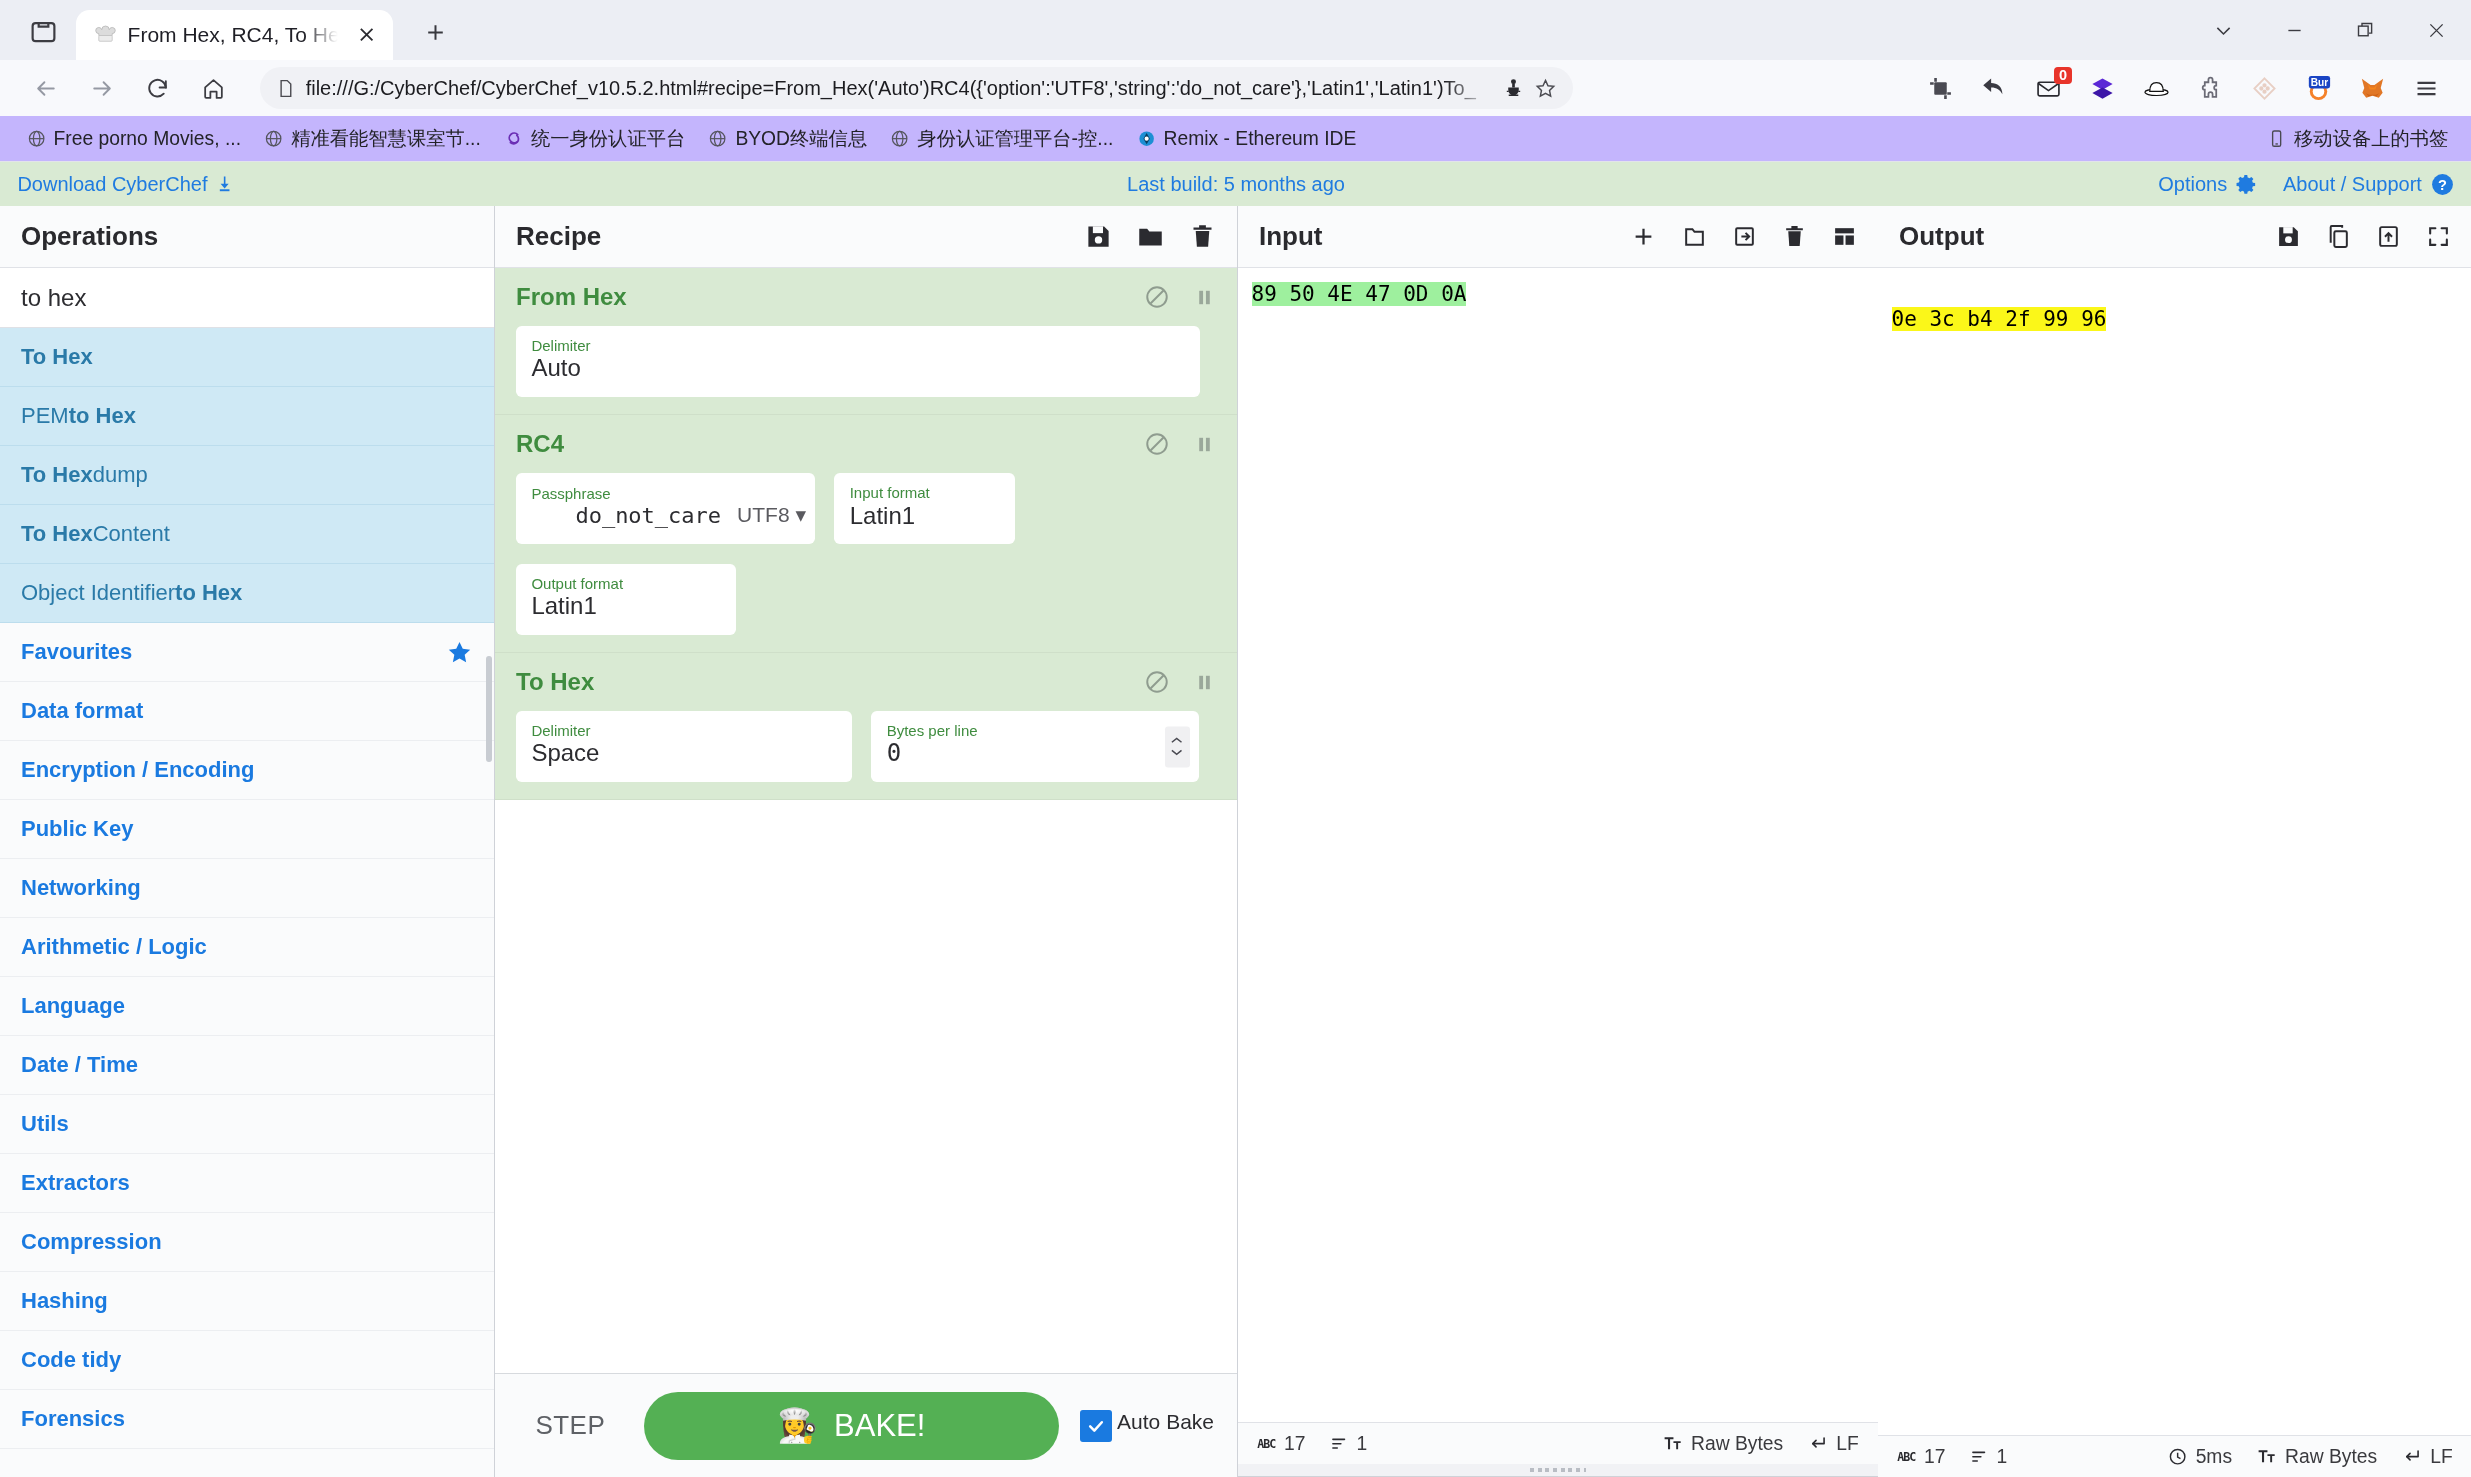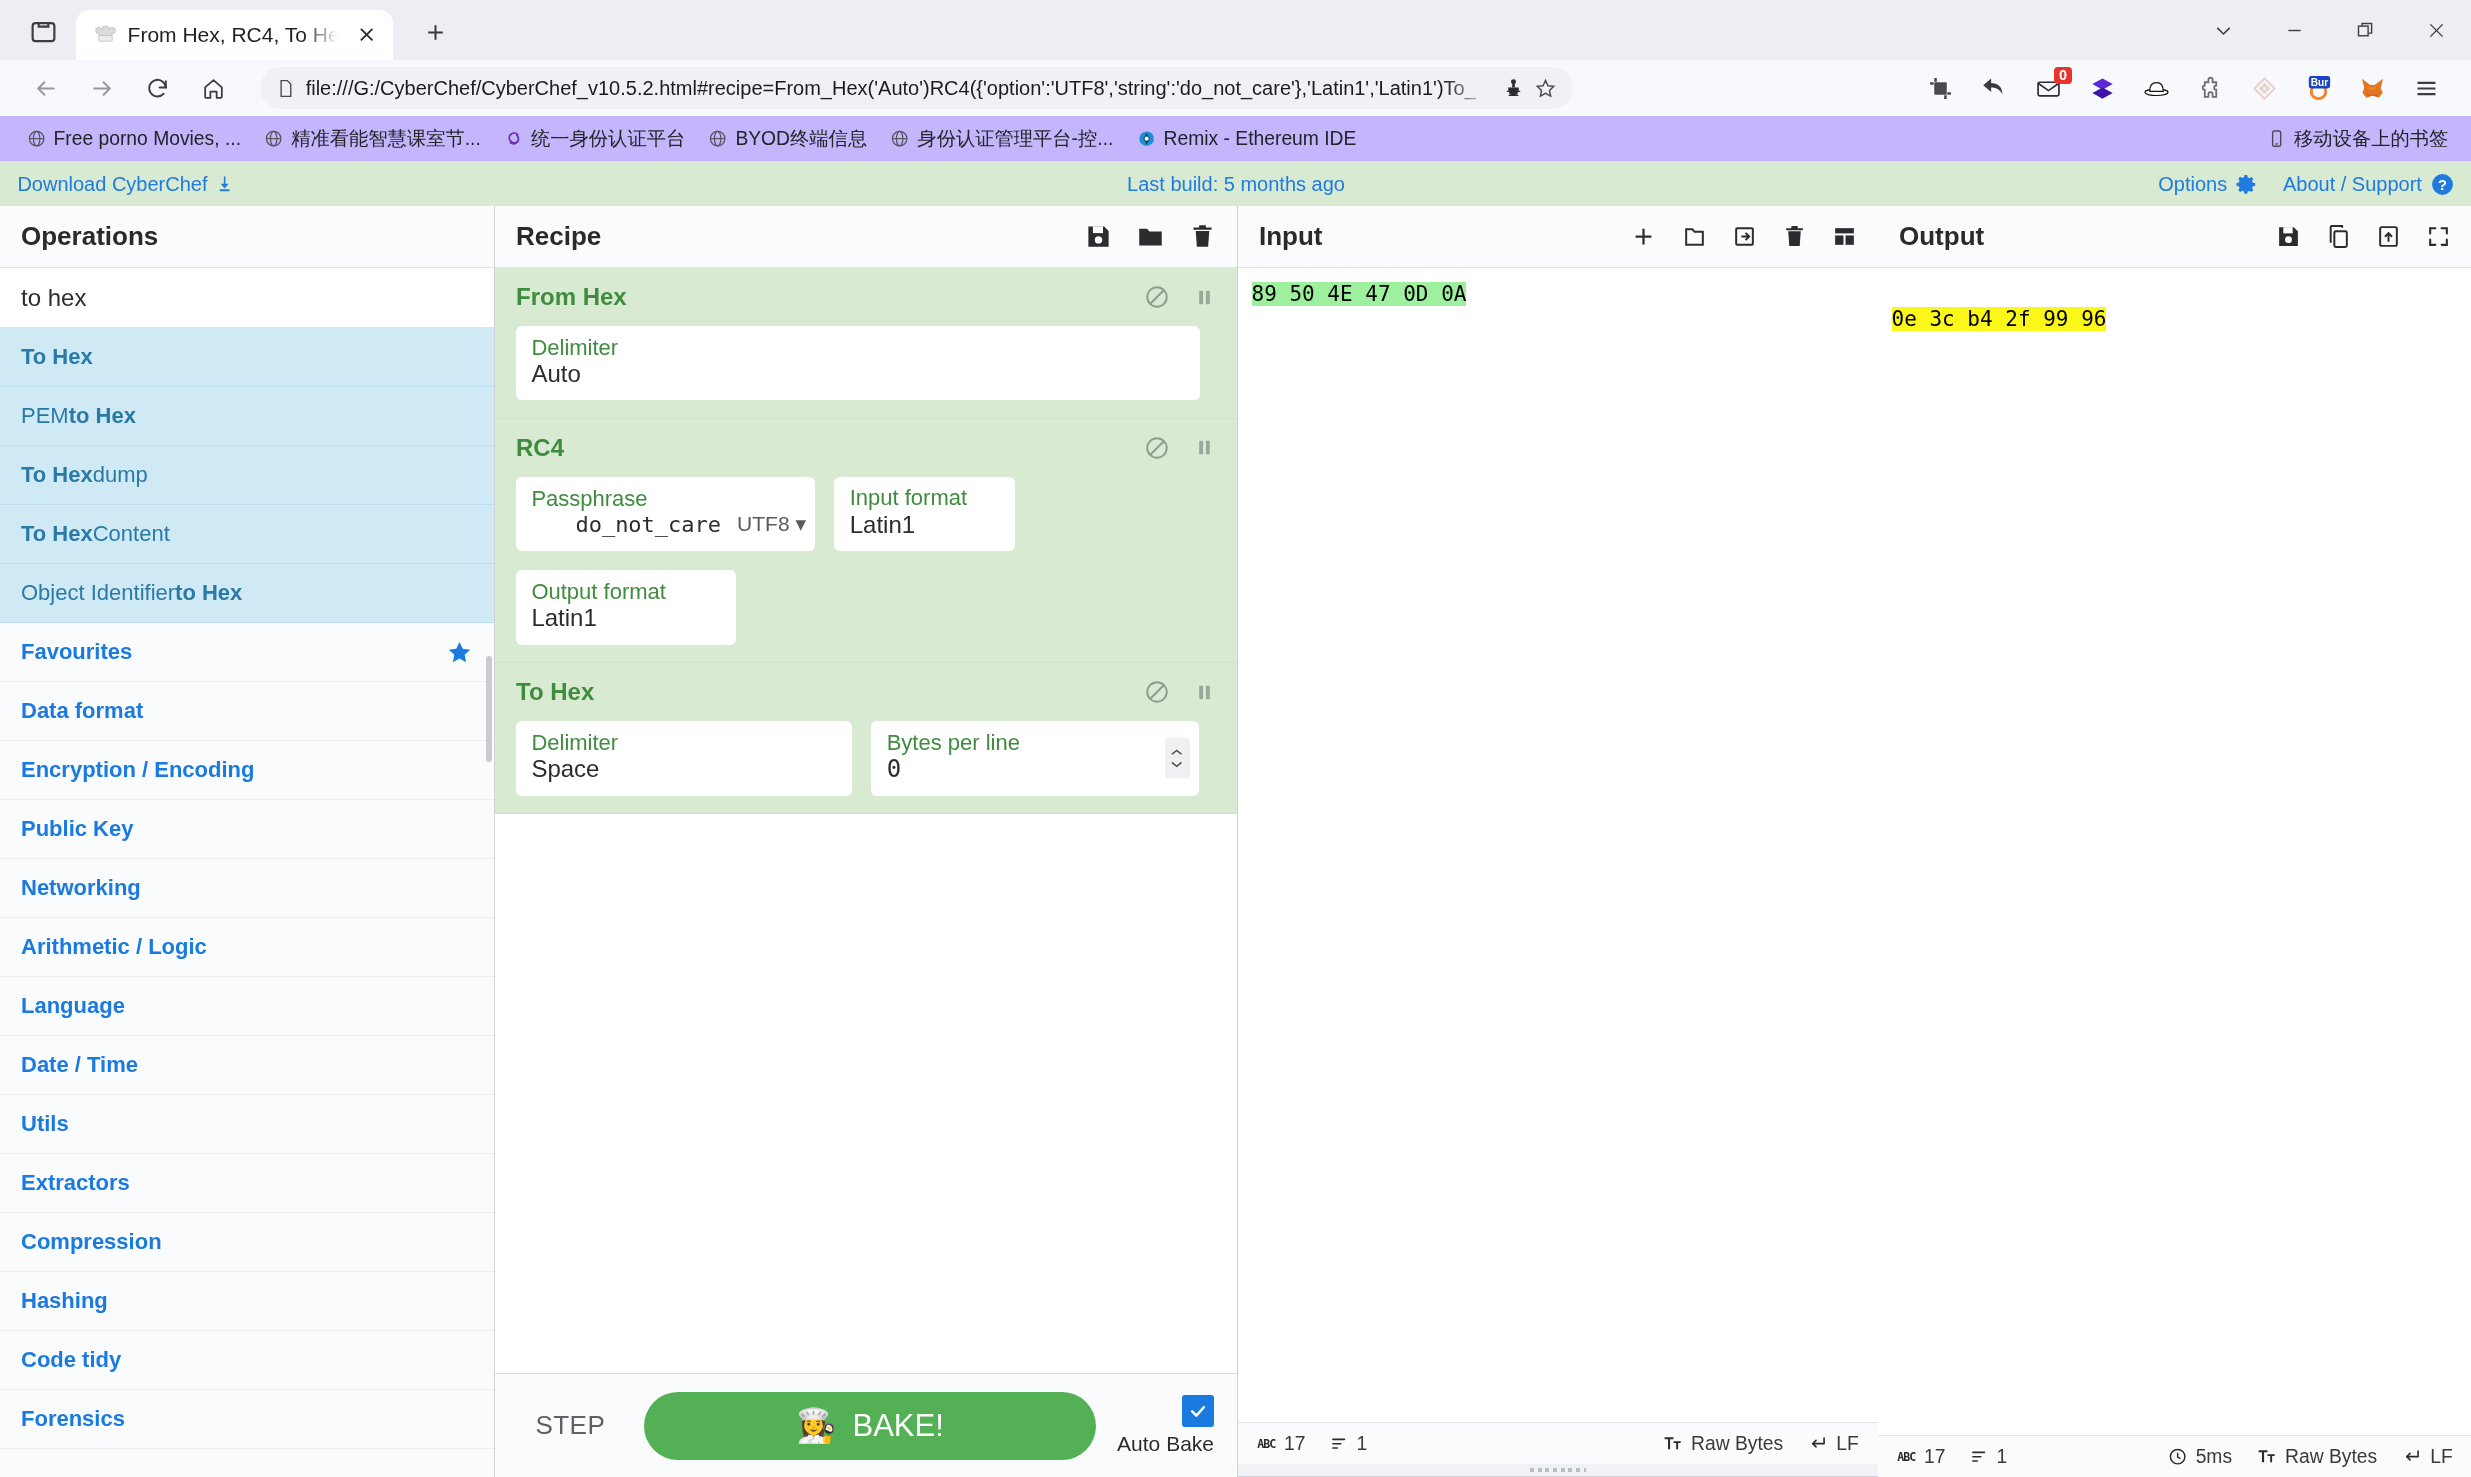--- a/index.html
+++ b/index.html
@@ -115,40 +115,40 @@
   .op-block { background: #d9ead3; border-bottom: 1px solid #cfdfc9; padding: 0 0 17.4px 0; }
   .op-head { height: 58px; display: flex; align-items: center; padding: 0 21px; }
   .op-name { font-size: 24px; font-weight: bold; color: #3f8c3f; }
   .op-head-icons { margin-left: auto; display: flex; align-items: center; gap: 23px; }
   .op-args { display: flex; gap: 19.3px; padding: 0 21px; flex-wrap: wrap; }
   .arg {
     background: #fff; border-radius: 5.8px; padding: 8.7px 15.4px 11.6px 15.4px;
     display: flex; flex-direction: column; justify-content: center; position: relative;
     min-height: 71px;
   }
-  .arg-label { font-size: 22px; color: #3f8c3f; line-height: 1.15; }
+  .arg-label { font-size: 15px; color: #3f8c3f; line-height: 1.15; }
   .arg-value { font-size: 24px; color: #2c2c30; line-height: 1.2; }
   .arg-row { display: flex; align-items: flex-end; gap: 16px; margin-left: 44px; }
   .arg-suffix { font-size: 21px; color: #5a5a5f; padding-bottom: 2.9px; white-space: nowrap; }
   .spinner { position: absolute; right: 9.7px; top: 50%; transform: translateY(-50%);
              display:flex; flex-direction:column; align-items:center; justify-content:center;
              background:#f0f0f2; width: 25px; height: 41px; border-radius:2.9px; gap:1.9px;}
 
   .recipe-controls {
     height: 104px; flex: 0 0 104px; border-top: 1px solid #d7dade; background: #fafbfc;
     display: flex; align-items: center; padding: 0 23px; gap: 21px;
   }
   .step-btn { font-size: 26px; color: #5e6166; padding: 0 17.4px; letter-spacing: 0.5px;}
   .bake-btn {
     flex: 1 1 auto; height: 68px; background: #54b054; border-radius: 34px;
     display: flex; align-items: center; justify-content: center; gap: 15.4px; color: #fff;
     font-size: 31px;
   }
   .bake-emoji { font-size: 33px; }
-  .autobake { display: flex; flex-direction: column; align-items: flex-end; gap: 4.8px; }
+  .autobake { display: flex; flex-direction: row; align-items: flex-start; gap: 4.8px; }
   .autobake-box {
     width: 32px; height: 32px; background: #1a7ae0; border-radius: 2.9px;
     display: flex; align-items: center; justify-content: center; color: #fff; font-size: 23px;
   }
   .autobake-label { font-size: 21px; color: #2c2c30; }
 
   
   .io { flex: 1 1 auto; display: flex; flex-direction: row; min-width: 0; }
   .io-pane { display: flex; flex-direction: column; min-height: 0; }
   .io-input { flex: 0 0 640px; border-bottom: 1px solid #cfd2d8;}

